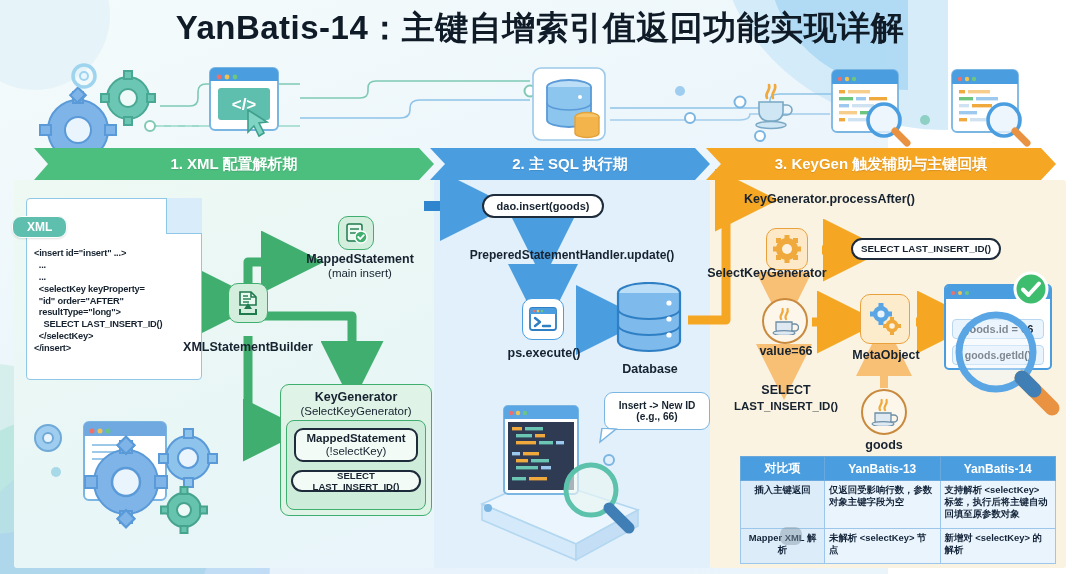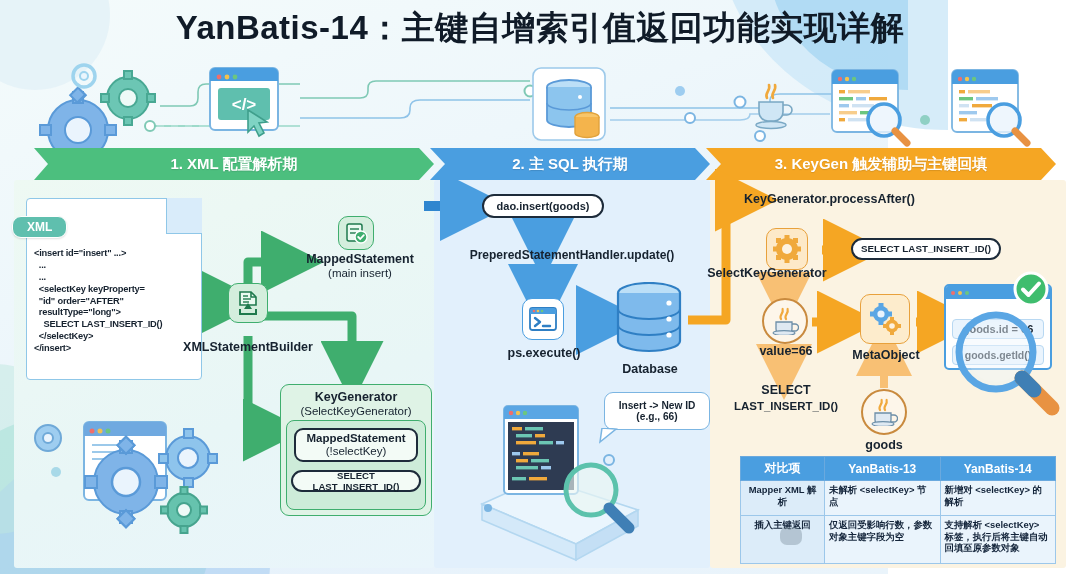--- a/index.html
+++ b/index.html
@@ -606,29 +606,29 @@
   <table id="cmp">
     <thead>
       <tr>
         <th style="width:84px">对比项</th>
         <th>YanBatis-13</th>
         <th>YanBatis-14</th>
       </tr>
     </thead>
     <tbody>
       <tr>
+        <td class="k">插入主键返回</td>
+        <td>仅返回受影响行数，参数对象主键字段为空</td>
+        <td>支持解析 &lt;selectKey&gt; 标签，执行后将主键自动回填至原参数对象</td>
+      </tr>
+      <tr>
         <td class="k">Mapper XML 解析</td>
         <td>未解析 &lt;selectKey&gt; 节点</td>
         <td>新增对 &lt;selectKey&gt; 的解析</td>
       </tr>
-      <tr>
-        <td class="k">插入主键返回</td>
-        <td>仅返回受影响行数，参数对象主键字段为空</td>
-        <td>支持解析 &lt;selectKey&gt; 标签，执行后将主键自动回填至原参数对象</td>
-      </tr>
     </tbody>
   </table>
 
   <div id="wm">
     <span class="wmicon"></span>
   </div>
 
 </div>
 
 </body></html>

